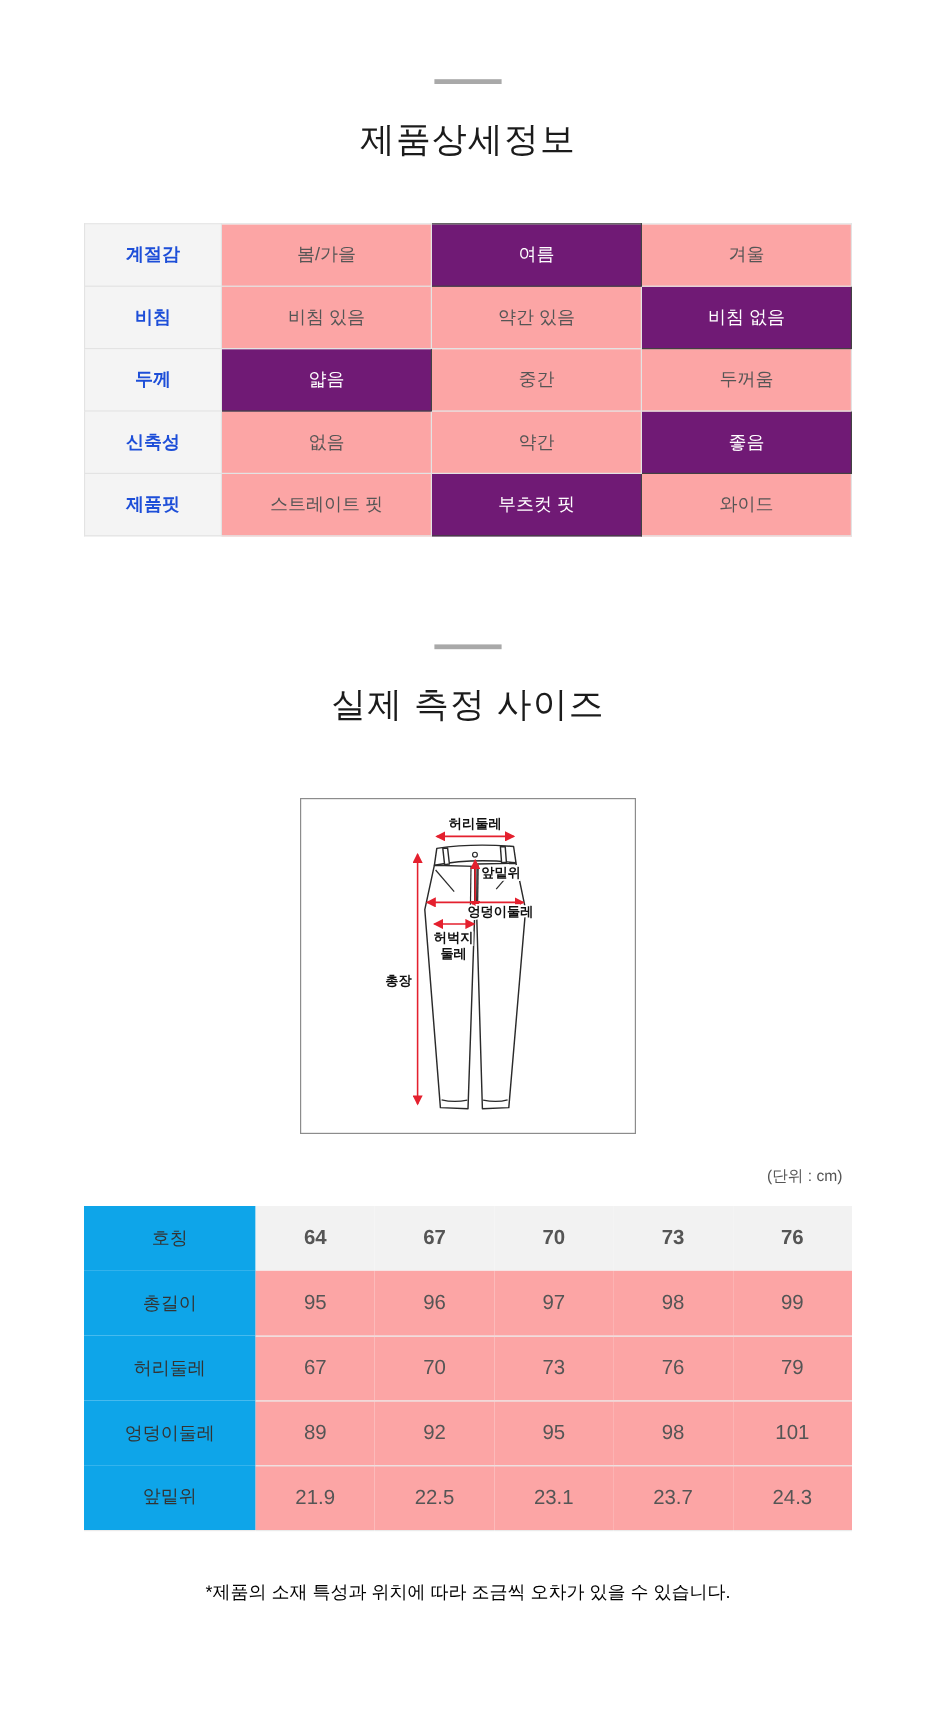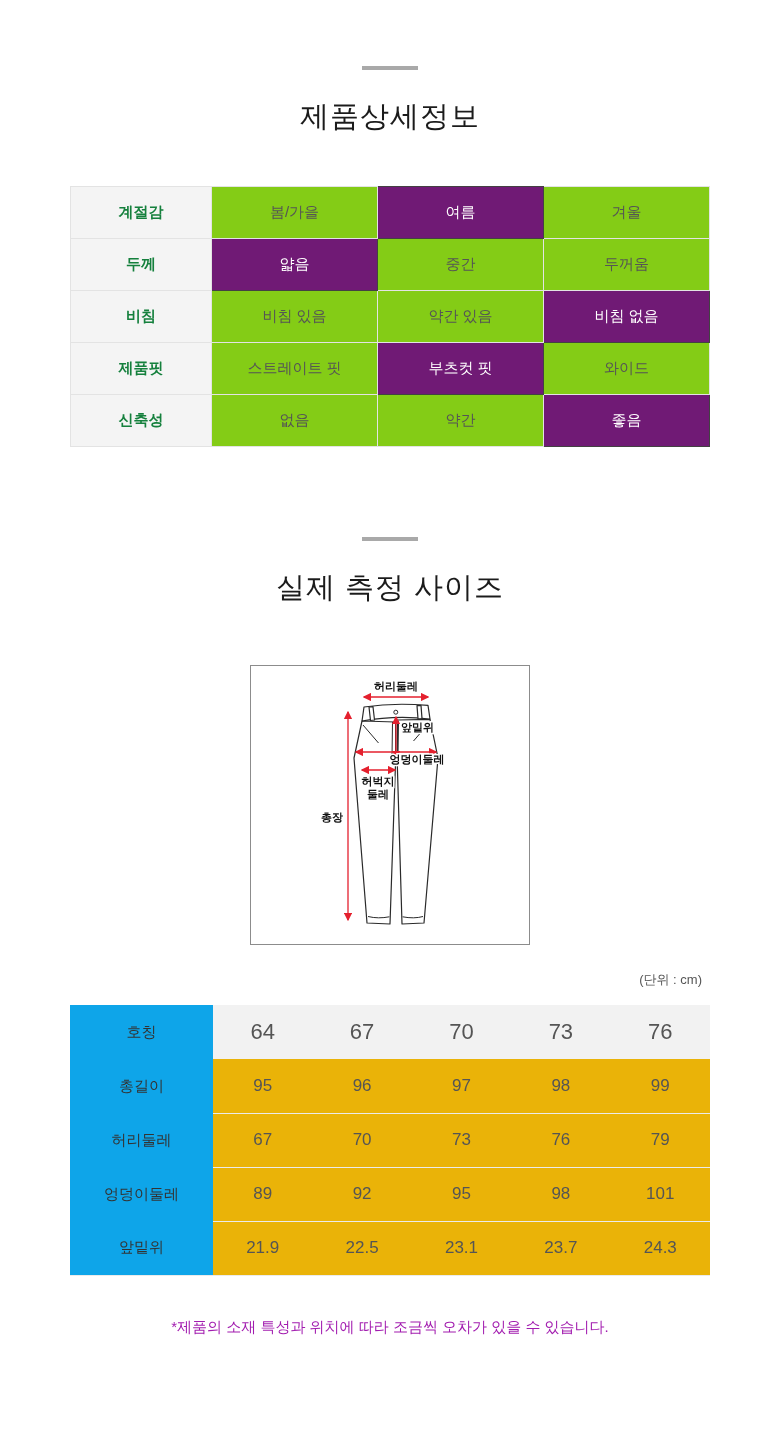--- a/index.html
+++ b/index.html
@@ -24,23 +24,23 @@
   
   table.attr-table {
     width: 100%; margin-top: 49px;
     border-collapse: collapse; table-layout: fixed;
   }
   table.attr-table th, table.attr-table td {
     height: 52px; text-align: center; vertical-align: middle;
     border: 1px solid #e3e3e3; font-size: 15px;
   }
   table.attr-table th {
-    width: 141px; background: #f4f4f4; color: #15803d; font-weight: 700;
-  }
-  table.attr-table td { background: #84cc16; color: #555; font-weight: 400; }
+    width: 114px; background: #f4f4f4; color: #1d4ed8; font-weight: 700;
+  }
+  table.attr-table td { background: #fca5a5; color: #555; font-weight: 400; }
   table.attr-table td.selected {
     background: #701a75; border-color: #434143; color: #ffffff;
   }
 
   
   .diagram-wrap { margin-top: 57px; }
   .diagram-box {
     width: 280px; height: 280px; margin: 0 auto;
     border: 1px solid #8c8c8c; background: #fff;
   }
@@ -52,25 +52,25 @@
   
   table.size-table {
     width: 100%; margin-top: 12px;
     border-collapse: collapse; table-layout: fixed;
     border-bottom: 1px solid #ebebeb;
   }
   table.size-table th, table.size-table td {
     height: 54px; text-align: center; vertical-align: middle; font-weight: 400;
   }
   table.size-table th.row-label { width: 143px; background: #0ea5e9; font-size: 15px; color: #333; }
-  table.size-table tr.head td { background: #f2f2f2; font-size: 22px; color: #555; }
-  table.size-table tr.data td { background: #eab308; font-size: 17px; color: #555; }
+  table.size-table tr.head td { background: #f2f2f2; font-size: 17px; color: #555; font-weight: bold; }
+  table.size-table tr.data td { background: #fca5a5; font-size: 17px; color: #555; }
   table.size-table tr.data + tr.data td { border-top: 1px solid #ebebeb; }
 
-  .footnote { margin-top: 42px; text-align: center; font-size: 15px; color: #a21caf; }
+  .footnote { margin-top: 42px; text-align: center; font-size: 15px; color: #000000; }
 
   svg text { font-family: "Liberation Sans", "DejaVu Sans", sans-serif; }
   .halo { paint-order: stroke; stroke: #ffffff; stroke-width: 3px; }
 </style>
 </head>
 <body>
 
 <div class="content">
 
   <div class="divider first"></div>
@@ -78,42 +78,42 @@
 
   <table class="attr-table">
     <tbody>
       <tr>
         <th>계절감</th>
         <td>봄/가을</td>
         <td class="selected">여름</td>
         <td>겨울</td>
       </tr>
       <tr>
+        <th>비침</th>
+        <td>비침 있음</td>
+        <td>약간 있음</td>
+        <td class="selected">비침 없음</td>
+      </tr>
+      <tr>
         <th>두께</th>
         <td class="selected">얇음</td>
         <td>중간</td>
         <td>두꺼움</td>
       </tr>
       <tr>
-        <th>비침</th>
-        <td>비침 있음</td>
-        <td>약간 있음</td>
-        <td class="selected">비침 없음</td>
+        <th>신축성</th>
+        <td>없음</td>
+        <td>약간</td>
+        <td class="selected">좋음</td>
       </tr>
       <tr>
         <th>제품핏</th>
         <td>스트레이트 핏</td>
         <td class="selected">부츠컷 핏</td>
         <td>와이드</td>
-      </tr>
-      <tr>
-        <th>신축성</th>
-        <td>없음</td>
-        <td>약간</td>
-        <td class="selected">좋음</td>
       </tr>
     </tbody>
   </table>
 
   <div class="divider second"></div>
   <h2 class="section-title">실제 측정 사이즈</h2>
 
   <div class="diagram-wrap">
     <div class="diagram-box">
       <svg width="278" height="278" viewBox="0 0 278 278">

